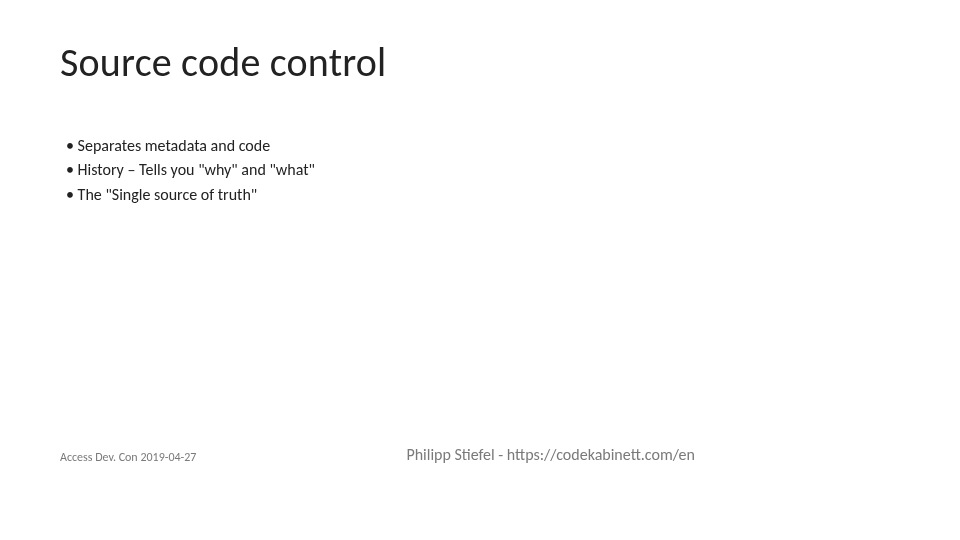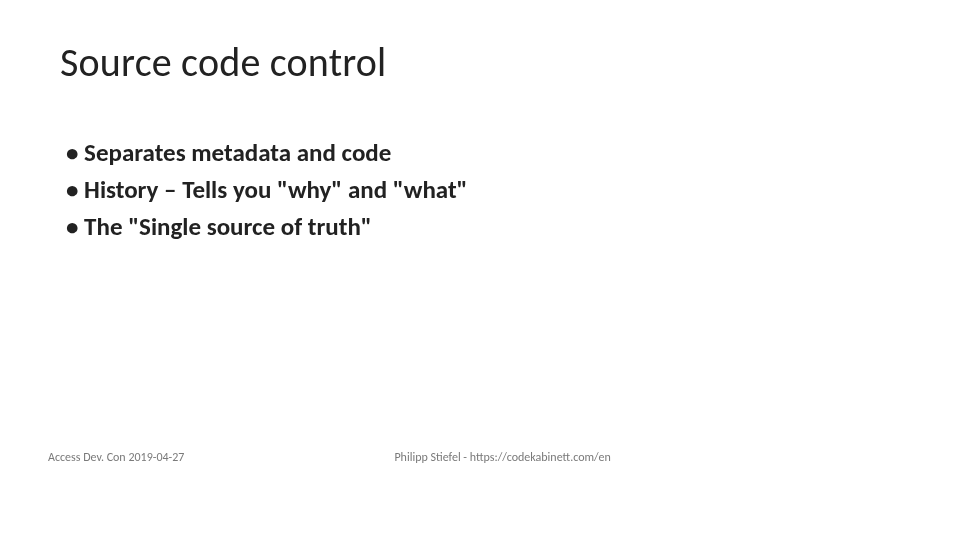--- a/index.html
+++ b/index.html
@@ -22,44 +22,44 @@
       color: #222;
       margin-top: 8px;
       margin-bottom: 48px;
       letter-spacing: 0.2px;
     }
     .bullets {
       list-style: none;
       padding-left: 6px;
     }
     .bullets li {
-      font-size: 25px;
+      font-size: 16px;
       line-height: 1.4;
       color: #222;
       margin-bottom: 2px;
-      font-weight: 700;
+      font-weight: 400;
     }
     .bullets li::before {
       content: "• ";
     }
     .footer {
       position: absolute;
       bottom: 32px;
-      left: 48px;
+      left: 60px;
       right: 60px;
       display: flex;
       align-items: flex-end;
     }
     .footer-left {
       font-size: 12px;
       color: #7a7a7a;
       font-weight: 400;
     }
     .footer-right {
-      font-size: 12px;
+      font-size: 16px;
       color: #7a7a7a;
       font-weight: 400;
       margin-left: 210px;
     }
   </style>
 </head>
 <body>
 
 <div class="slide">
   <h1 class="title">Source code control</h1>

